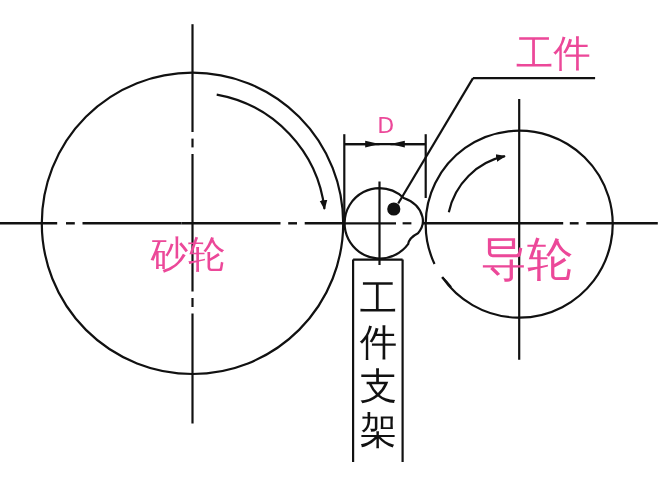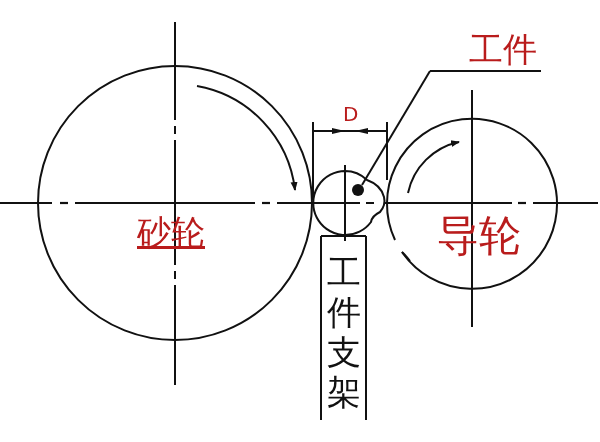--- a/index.html
+++ b/index.html
@@ -1,21 +1,21 @@
 <!DOCTYPE html>
 <html><head>
   <meta charset="utf-8">
   <style>
     html, body { margin: 0; padding: 0; background: #ffffff; }
     body { width: 600px; height: 442px; overflow: hidden; position: relative; }
     svg { position: absolute; left: 0; top: 0; }
     .lbl {
       position: absolute;
       font-family: "DejaVu Sans", sans-serif;
-      color: #b91c1c;
+      color: #ec4899;
       line-height: 1;
       white-space: nowrap;
     }
     .vert {
       position: absolute;
       font-family: "DejaVu Sans", sans-serif;
       color: #111111;
       line-height: 1;
       display: flex;
       flex-direction: column;
@@ -92,21 +92,21 @@
 
   <g stroke="#111" stroke-width="2" fill="none">
     <line x1="313" y1="122" x2="313" y2="200"></line>
     <line x1="387" y1="122" x2="387" y2="180"></line>
     <line x1="313" y1="131" x2="387" y2="131"></line>
     <line x1="313" y1="131" x2="345" y2="131" marker-end="url(#dimarrow)"></line>
     <line x1="387" y1="131" x2="355" y2="131" marker-end="url(#dimarrow)"></line>
   </g>
 </svg>
 
-<div class="lbl" style="left:137px; top:215px; font-size:34px;text-decoration:underline;">砂轮</div>
+<div class="lbl" style="left:137px; top:215px; font-size:34px;">砂轮</div>
 
 <div class="lbl" style="left:437px; top:215px; font-size:42px;">导轮</div>
 
 <div class="lbl" style="left:469px; top:32px; font-size:34px;">工件</div>
 
 <div class="lbl" style="left:343px; top:104px; font-size:20px;">D</div>
 
 <div class="vert" style="left:325px; top:255px; width:38px;">
   <span>工</span>
   <span>件</span>

